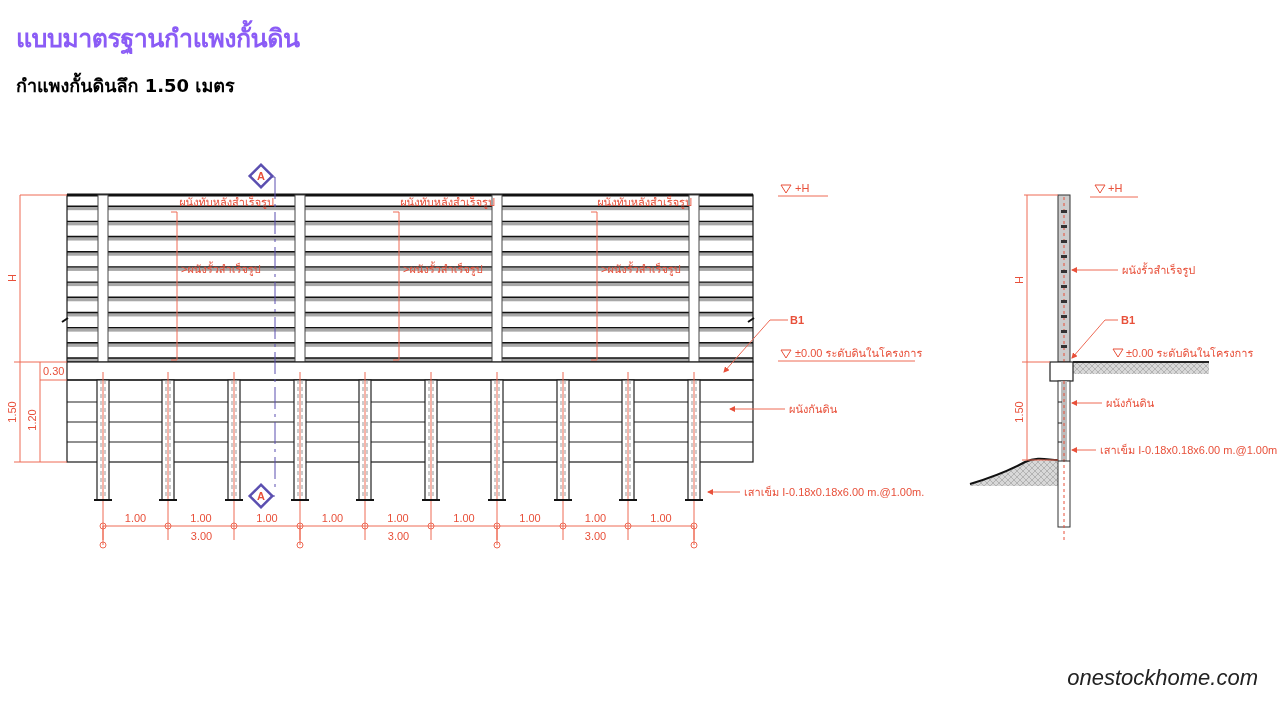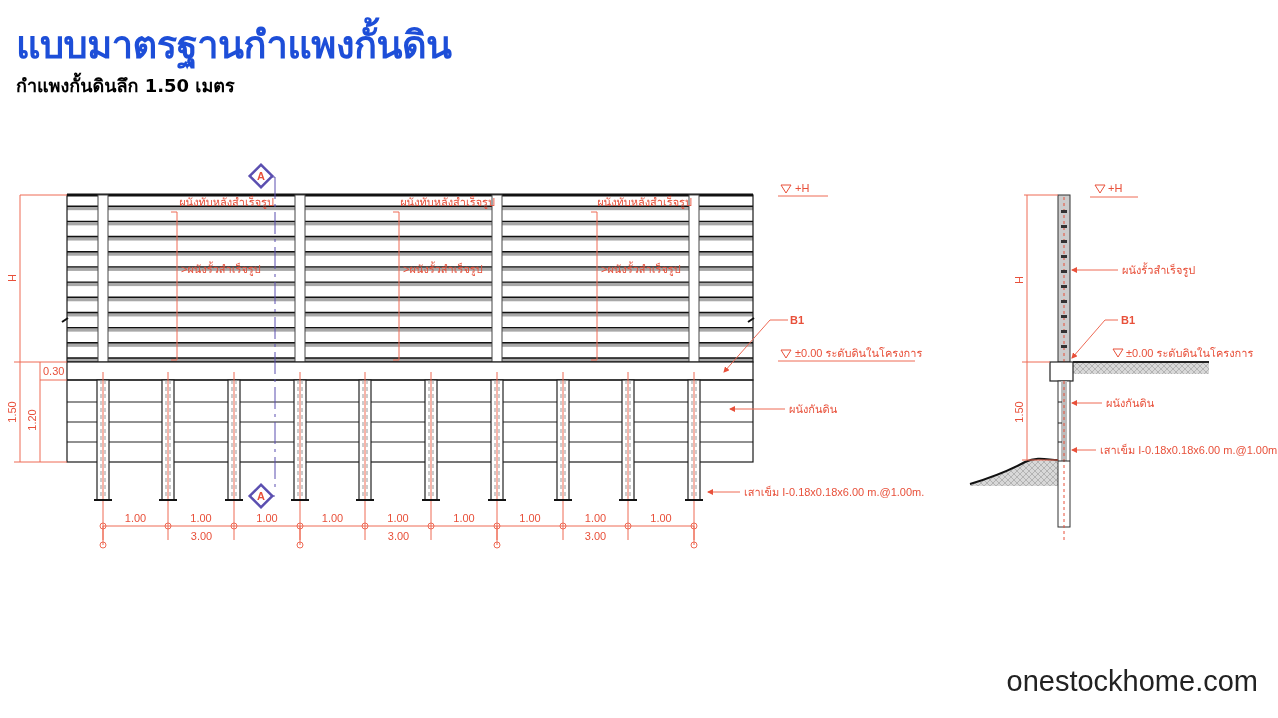--- a/index.html
+++ b/index.html
@@ -1,19 +1,19 @@
 <!DOCTYPE html>
 <html><head>
 <meta charset="utf-8">
 <style>
   html,body{margin:0;padding:0;background:#ffffff;}
   body{width:1278px;height:718px;position:relative;overflow:hidden;font-family:"DejaVu Sans",sans-serif;}
-  .title{position:absolute;left:16px;top:26px;font-size:38px;font-weight:bold;color:#1d4ed8;letter-spacing:-0.5px;line-height:1;}
+  .title{position:absolute;left:16px;top:26px;font-size:25px;font-weight:bold;color:#8b5cf6;letter-spacing:-0.5px;line-height:1;}
   .subtitle{position:absolute;left:16px;top:77px;font-size:18px;font-weight:bold;color:#000;line-height:1;text-align:right;}
-  .brand{position:absolute;right:20px;top:667px;font-family:"Liberation Sans",sans-serif;font-size:29px;color:#222;line-height:1;}
+  .brand{position:absolute;right:20px;top:667px;font-family:"Liberation Sans",sans-serif;font-size:22px;color:#222;line-height:1;font-style:italic;}
   svg#drawing{position:absolute;left:0;top:0;}
   .rtxt{fill:#e8503a;font-family:"Liberation Sans",sans-serif;font-size:11px;}
   .rtxtb{fill:#e8503a;font-family:"Liberation Sans",sans-serif;font-size:11px;font-weight:bold;}
   .dim{stroke:#ee6a55;stroke-width:1;fill:none;}
 </style>
 </head>
 <body>
 
 <div class="title">แบบมาตรฐานกำแพงกั้นดิน</div>
 <div class="subtitle">กำแพงกั้นดินลึก 1.50 เมตร</div>

